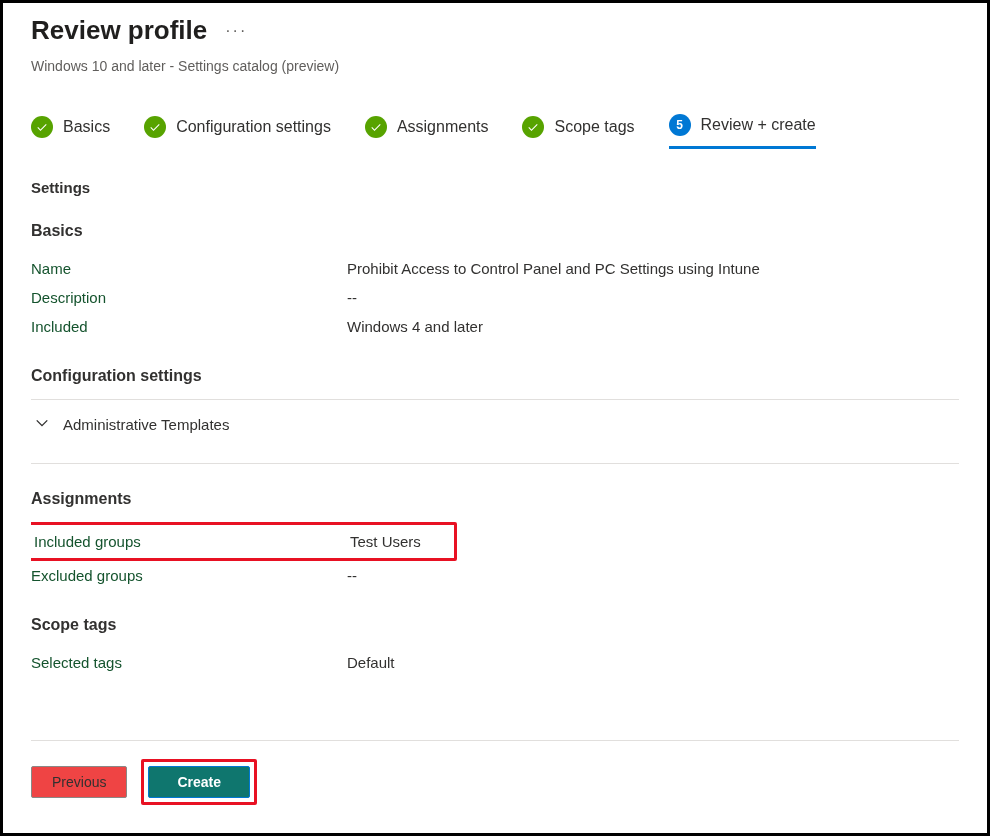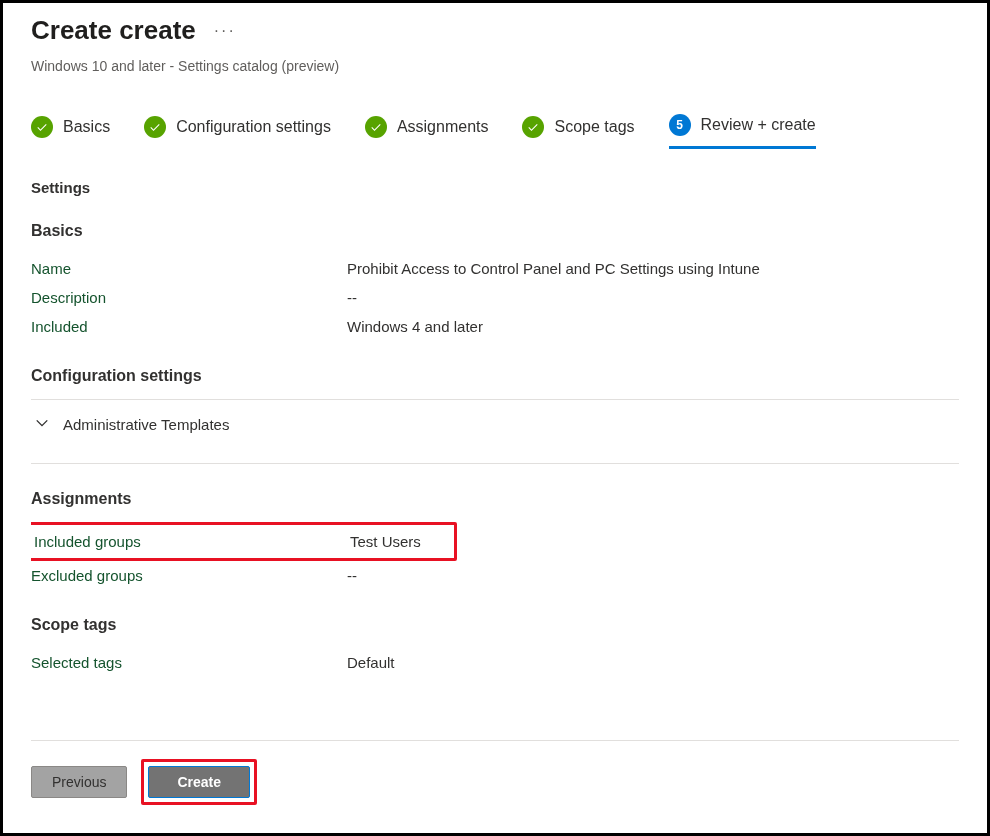--- a/index.html
+++ b/index.html
@@ -146,47 +146,47 @@
       margin-top: auto;
     }
     .btn {
       padding: 7px 20px;
       font-size: 14px;
       border-radius: 2px;
       cursor: pointer;
       font-family: inherit;
     }
     .btn-secondary {
-      background: #a3a3a3;
+      background: #ef4444;
       border: 1px solid #8a8886;
       color: #323130;
     }
     .btn-primary {
-      background: #737373;
+      background: #0f766e;
       border: 1px solid #0078d4;
       color: #fff;
       font-weight: 600;
       padding: 7px 28px;
     }
     .create-highlight {
       padding: 4px;
       display: inline-block;
     }
     .check-svg {
       fill: #fff;
       width: 12px;
       height: 12px;
     }
   </style>
 </head>
 <body>
 
 <div class="container">
   <div class="header-row">
-    <h1 class="page-title">Create create</h1>
+    <h1 class="page-title">Review profile</h1>
     <span class="more-icon">···</span>
   </div>
   <div class="subtitle">Windows 10 and later - Settings catalog (preview)</div>
 
   <div class="wizard">
     <div class="wz-step">
       <span class="wz-badge done">
         <svg class="check-svg" viewBox="0 0 16 16">
             <path d="M6 11.2 2.8 8l-1 1L6 13.2l8.2-8.2-1-1z"></path>
           </svg>

